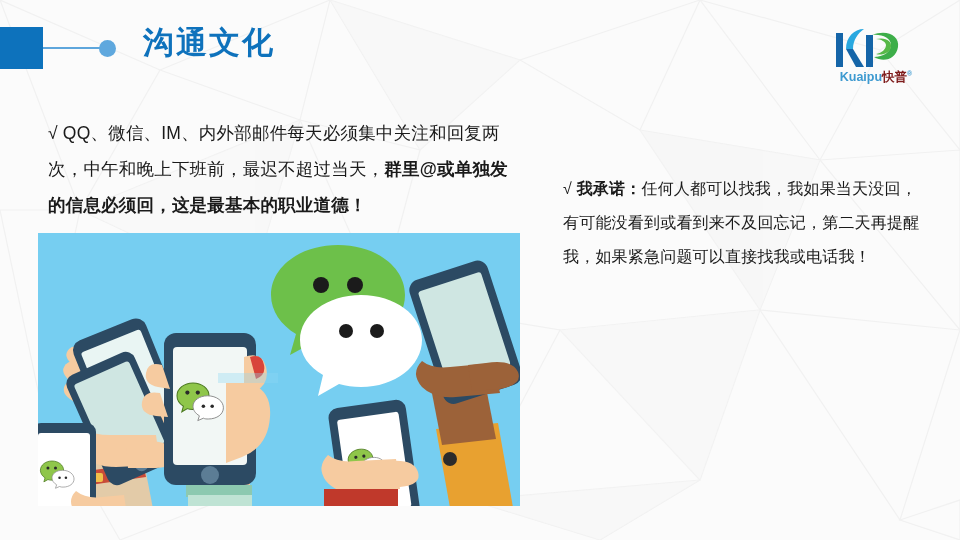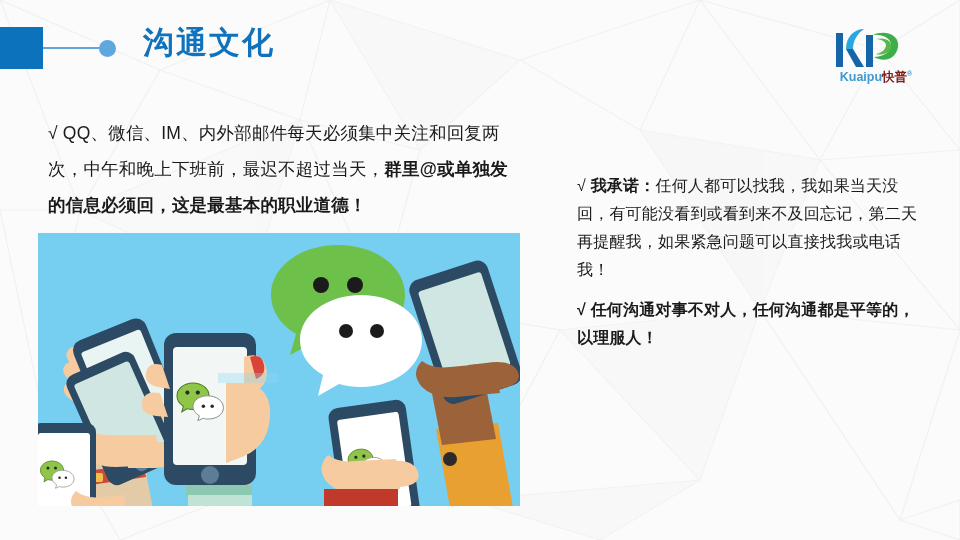--- a/index.html
+++ b/index.html
@@ -58,22 +58,22 @@
     position:absolute;left:48px;top:115px;width:470px;
     font-size:17.5px;line-height:36px;
     letter-spacing:0.2px;
   }
   .left-text b{font-weight:bold;}
 
   .right-col{
     position:absolute;left:563px;top:172px;width:360px;
   }
   .r-para{
-    font-size:16px;line-height:28px;letter-spacing:0.2px;
-    margin:0 0 12px 14px;
+    font-size:16px;line-height:34px;letter-spacing:0.2px;
+    margin:0 0 12px 0;
   }
   .r-para.tight{margin-bottom:10px;}
   .r-para b{font-weight:bold;}
   .r-para.allbold{font-weight:bold;}
   .mark{font-weight:normal;}
 
   
   .illus{
     position:absolute;left:38px;top:233px;width:482px;height:273px;
     background:#76CEF1;overflow:hidden;
@@ -138,22 +138,20 @@
     <div class="logo-word"><span>Kuaipu</span><span class="cn">快普</span><span class="reg">®</span></div>
   </div>
 
   <div class="txt left-text"><span class="mark">√</span><span> QQ、微信、IM、内外部邮件每天必须集中关注和回复两次，中午和晚上下班前，最迟不超过当天，</span><b>群里@或单独发的信息必须回，这是最基本的职业道德！</b></div>
 
   <div class="right-col">
 
     <p class="txt r-para"><span class="mark">√</span>
       <b>我承诺：</b><span>任何人都可以找我，我如果当天没回，有可能没看到或看到来不及回忘记，第二天再提醒我，如果紧急问题可以直接找我或电话我！</span></p>
 
-    <p class="txt r-para allbold tight"><span>√</span>
-      <span>任何沟通对事不对人，任何沟通都是平等的，以理服人！</span></p>
 
   </div>
 
   <div class="illus">
     <svg viewBox="0 0 482 273" width="482" height="273">
       <rect x="0" y="0" width="482" height="273" fill="#76CEF1"></rect>
 
       <g>
 
         <path d="M300,12 C262,12 233,34 233,62 C233,78 243,92 258,101 L252,122 L274,110

